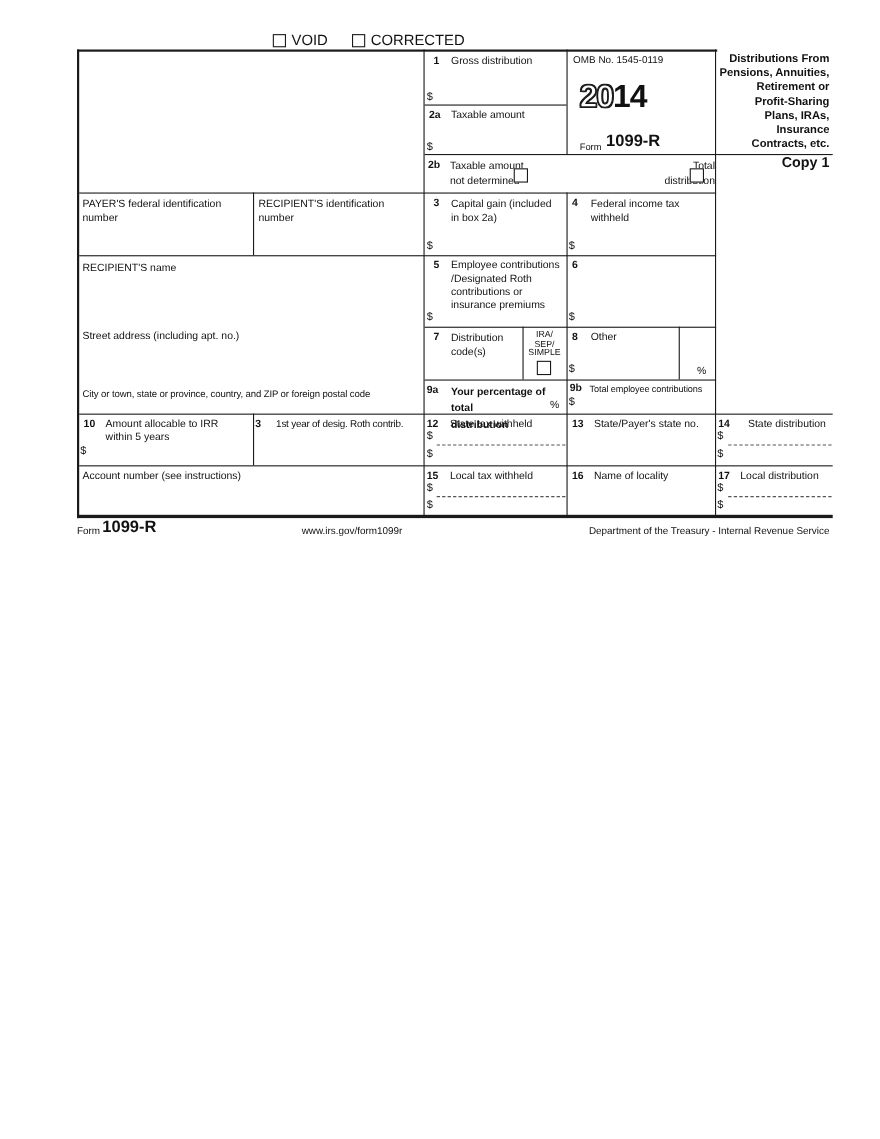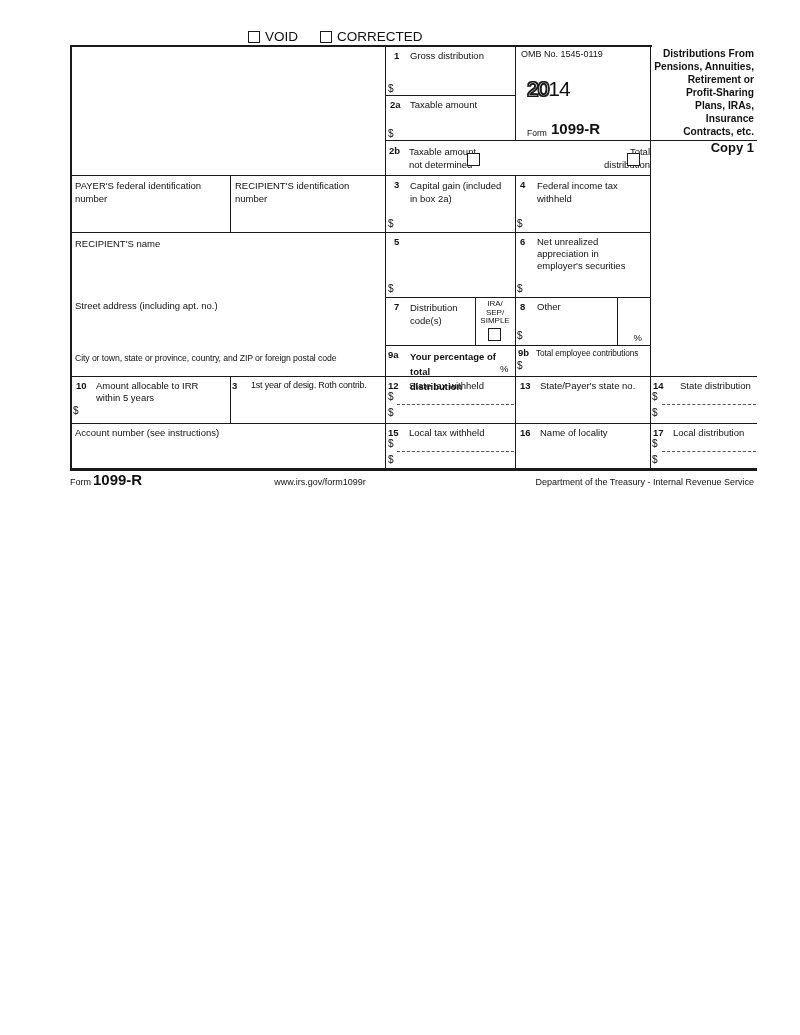--- a/index.html
+++ b/index.html
@@ -16,21 +16,21 @@
   .rt{text-align:right;}
   .ctr{text-align:center;}
   .lh12{line-height:12px;}
   .lh13{line-height:13px;}
   .lh15{line-height:15px;font-weight:bold;}
   .dollar{position:absolute;font-size:10px;line-height:10px;}
   .cbl{position:absolute;font-size:13.5px;line-height:13.5px;}
   .small{font-size:8.3px;letter-spacing:-0.1px;}
   .city{font-size:8.7px;letter-spacing:-0.1px;}
   .sq{font-size:9px;letter-spacing:-0.2px;}
-  .year{position:absolute;font-size:21px;font-weight:normal;letter-spacing:-1px;line-height:29px;}
+  .year{position:absolute;font-size:29px;font-weight:bold;letter-spacing:-1px;line-height:29px;}
   .outline{color:#fff;-webkit-text-stroke:1.2px #1a1a1a;
            text-shadow:-1px -1px 0 #1a1a1a,1px -1px 0 #1a1a1a,-1px 1px 0 #1a1a1a,1px 1px 0 #1a1a1a;}
   .solid{color:#111;}
   .title{font-size:10.2px;font-weight:bold;line-height:13px;}
   .copy1{font-size:13px;font-weight:bold;line-height:13px;}
   .copyfor{font-size:11.3px;font-weight:bold;line-height:12.5px;}
   .fnum{font-size:15px;font-weight:bold;line-height:15px;}
   .fword{font-size:8.5px;}
   .foot{font-size:9px;line-height:10px;}
   .field{position:absolute;}
@@ -125,27 +125,28 @@
   <div class="dollar" style="left:388px;top:219px;">$</div>
   <div class="field" style="left:386px;top:206px;width:128px;height:24px;"></div>
 
   <div class="lbl b" style="left:520px;top:179px;">4</div>
   <div class="lbl pre lh13" style="left:537px;top:179px;width:100px;">Federal income tax
 withheld</div>
   <div class="dollar" style="left:517px;top:219px;">$</div>
   <div class="field" style="left:516px;top:206px;width:133px;height:24px;"></div>
 
   <div class="lbl b" style="left:394px;top:236px;">5</div>
+  <div class="lbl pre lh12" style="left:410px;top:236px;width:106px;">Employee contributions
+/Designated Roth
+contributions or
+insurance premiums</div>
   <div class="dollar" style="left:388px;top:284px;">$</div>
   <div class="field" style="left:386px;top:285px;width:128px;height:11px;"></div>
 
   <div class="lbl b" style="left:520px;top:236px;">6</div>
-  <div class="lbl pre lh12" style="left:537px;top:236px;width:108px;">Net unrealized
-appreciation in
-employer's securities</div>
   <div class="dollar" style="left:517px;top:284px;">$</div>
   <div class="field" style="left:516px;top:285px;width:133px;height:11px;"></div>
 
   <div class="lbl b" style="left:394px;top:301px;">7</div>
   <div class="lbl pre lh13" style="left:410px;top:301px;width:62px;">Distribution
 code(s)</div>
   <div class="lbl ira pre ctr" style="left:475px;top:300px;width:40px;">IRA/
 SEP/
 SIMPLE</div>
   <div class="cb" style="left:488px;top:328px;width:13px;height:13px;"></div>

